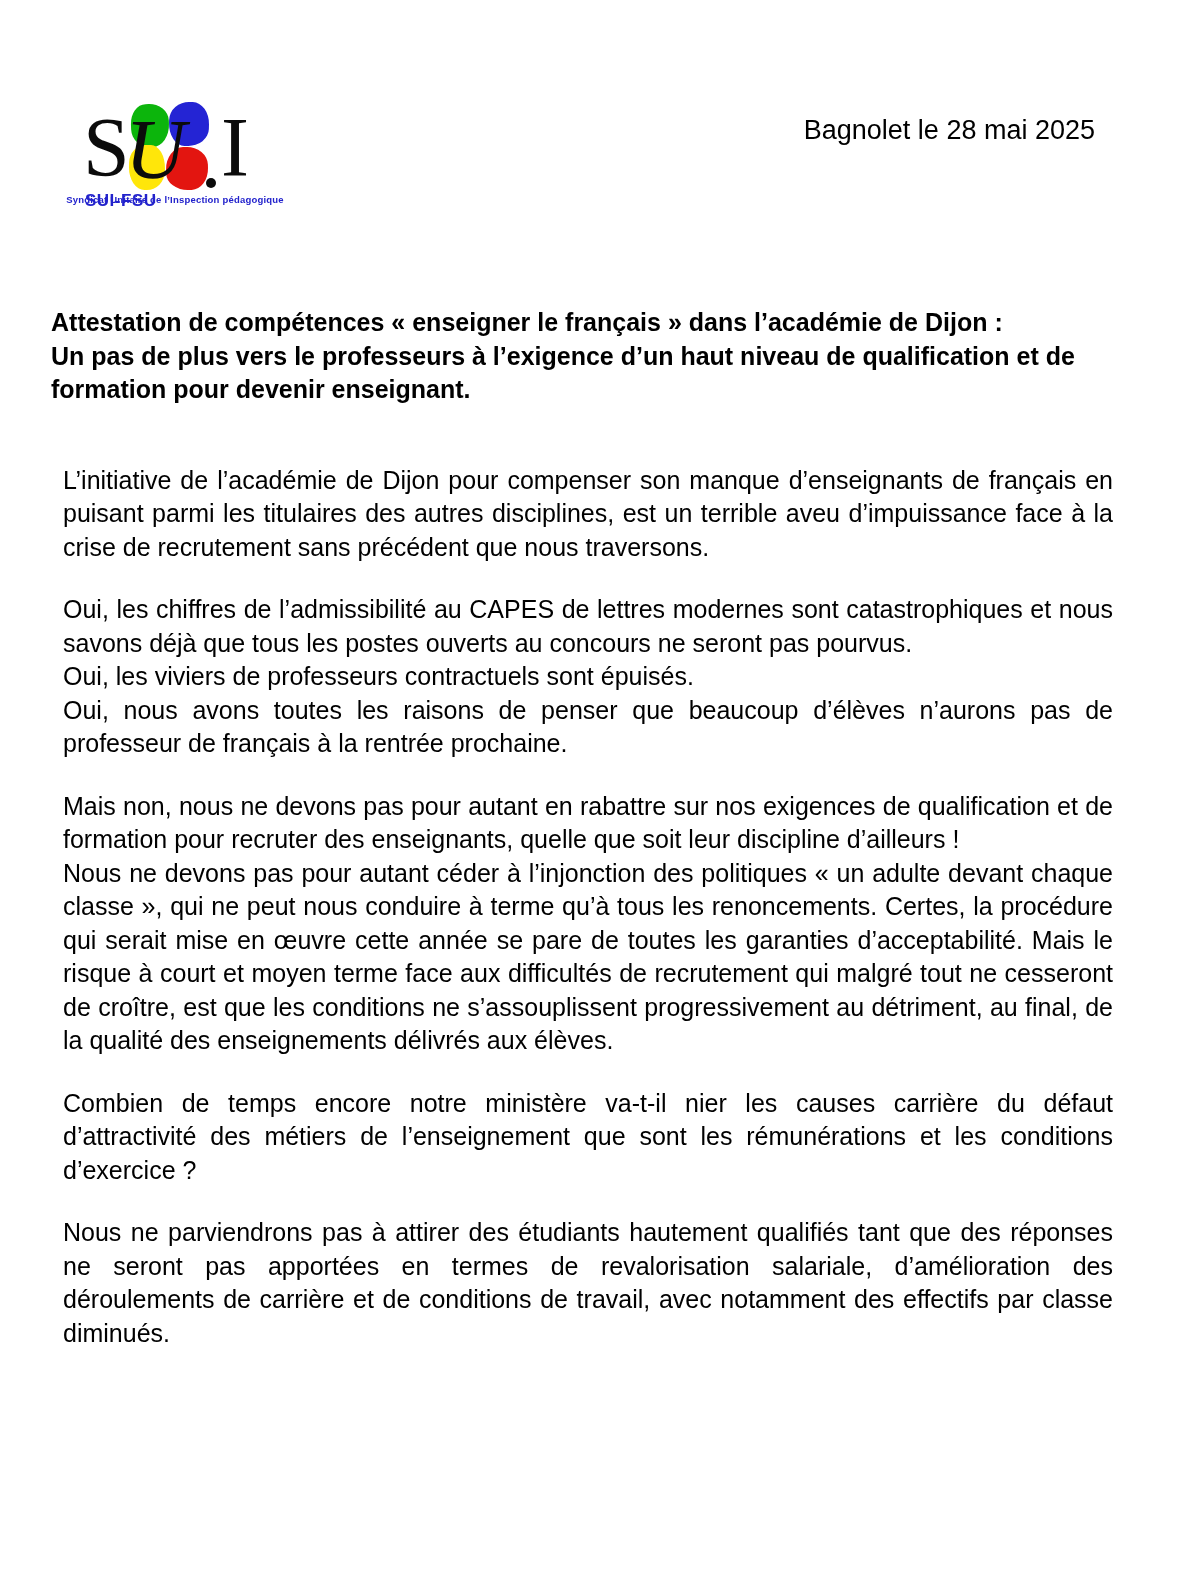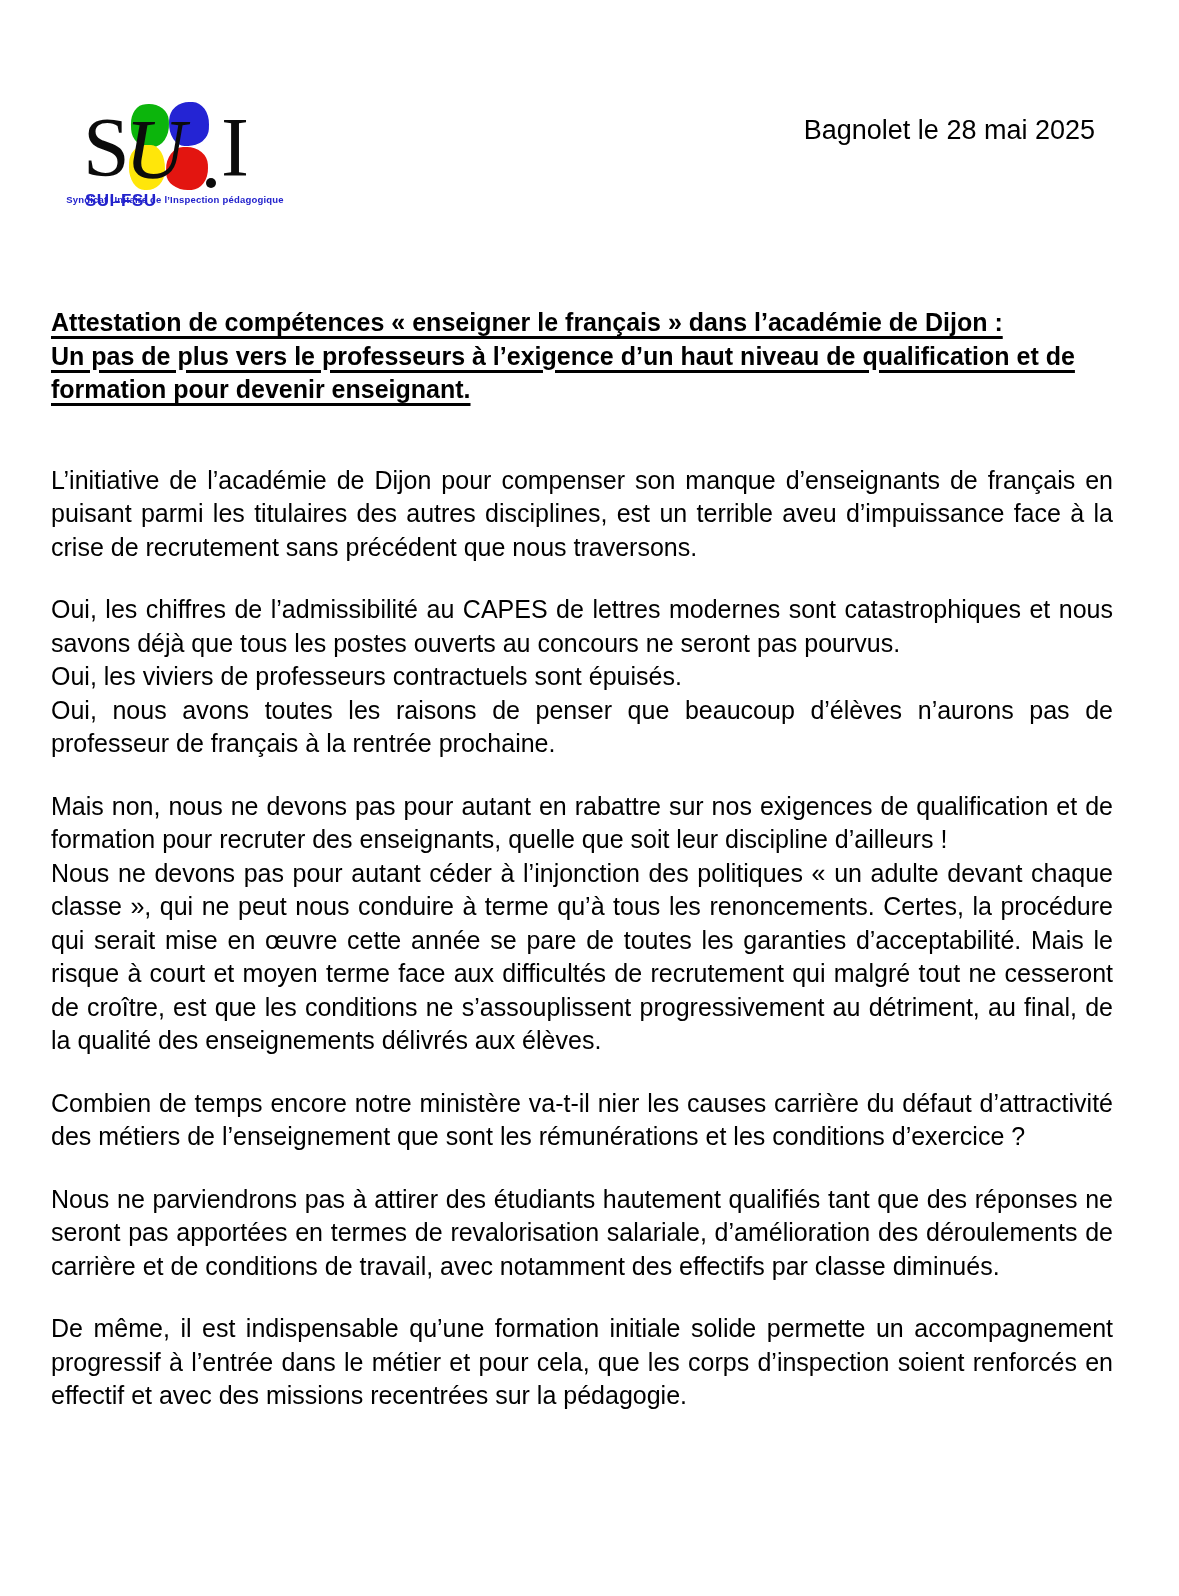--- a/index.html
+++ b/index.html
@@ -36,27 +36,27 @@
              color:#2222cc;font-weight:bold;font-size:17px;letter-spacing:.5px;}
   .logo-sub{position:absolute;left:-28px;top:96px;width:236px;text-align:center;
             color:#2222cc;font-weight:bold;font-size:9.5px;letter-spacing:.2px;}
 
   
   .date{position:absolute;top:114px;right:84px;font-size:27px;line-height:1.2;}
 
   
   .content{position:absolute;left:51px;top:306px;width:1062px;}
   .title{font-weight:bold;font-size:25px;line-height:33.5px;margin:0 0 57px 0;}
-  .tline{text-decoration:underline;text-decoration-thickness:2.5px;text-underline-offset:5px;}
+  .tline{text-decoration-thickness:2.5px;text-underline-offset:5px;}
   .para{
     font-size:25px;
     line-height:33.5px;
     text-align:justify;
     white-space:pre-line;
-    margin:0 0 29px 0;
+    margin:0 0 29px 12px;
   }
 </style>
 </head>
 <body>
 
 <div class="page">
 
   <div class="logo">
     <div class="logo-art">
       <span class="q g"></span>
@@ -83,17 +83,16 @@
     </div>
 
     <p class="para">L’initiative de l’académie de Dijon pour compenser son manque d’enseignants de français en puisant parmi les titulaires des autres disciplines, est un terrible aveu d’impuissance face à la crise de recrutement sans précédent que nous traversons.</p>
     <p class="para">Oui, les chiffres de l’admissibilité au CAPES de lettres modernes sont catastrophiques et nous savons déjà que tous les postes ouverts au concours ne seront pas pourvus.
 Oui, les viviers de professeurs contractuels sont épuisés.
 Oui, nous avons toutes les raisons de penser que beaucoup d’élèves n’aurons pas de professeur de français à la rentrée prochaine.</p>
     <p class="para">Mais non, nous ne devons pas pour autant en rabattre sur nos exigences de qualification et de formation pour recruter des enseignants, quelle que soit leur discipline d’ailleurs !
 Nous ne devons pas pour autant céder à l’injonction des politiques «  un adulte devant chaque classe », qui ne peut nous conduire à terme qu’à tous les renoncements. Certes, la procédure qui serait mise en œuvre cette année se pare de toutes les garanties d’acceptabilité. Mais le risque à court et moyen terme face aux difficultés de recrutement qui malgré tout ne cesseront de croître, est que les conditions ne s’assouplissent progressivement au détriment, au final, de la qualité des enseignements délivrés aux élèves.</p>
     <p class="para">Combien de temps encore notre ministère va-t-il nier les causes carrière du défaut d’attractivité des métiers de l’enseignement que sont les rémunérations et les conditions d’exercice ?</p>
     <p class="para">Nous ne parviendrons pas à attirer des étudiants hautement qualifiés tant que des réponses ne seront pas apportées en termes de revalorisation salariale, d’amélioration des déroulements de carrière et de conditions de travail, avec notamment des effectifs par classe diminués.</p>
-    <p class="para">De même, il est indispensable qu’une formation initiale solide permette un accompagnement progressif à l’entrée dans le métier et pour cela, que les corps d’inspection soient renforcés en effectif et avec des missions recentrées sur la pédagogie.</p>
 
   </div>
 
 </div>
 
 </body></html>

